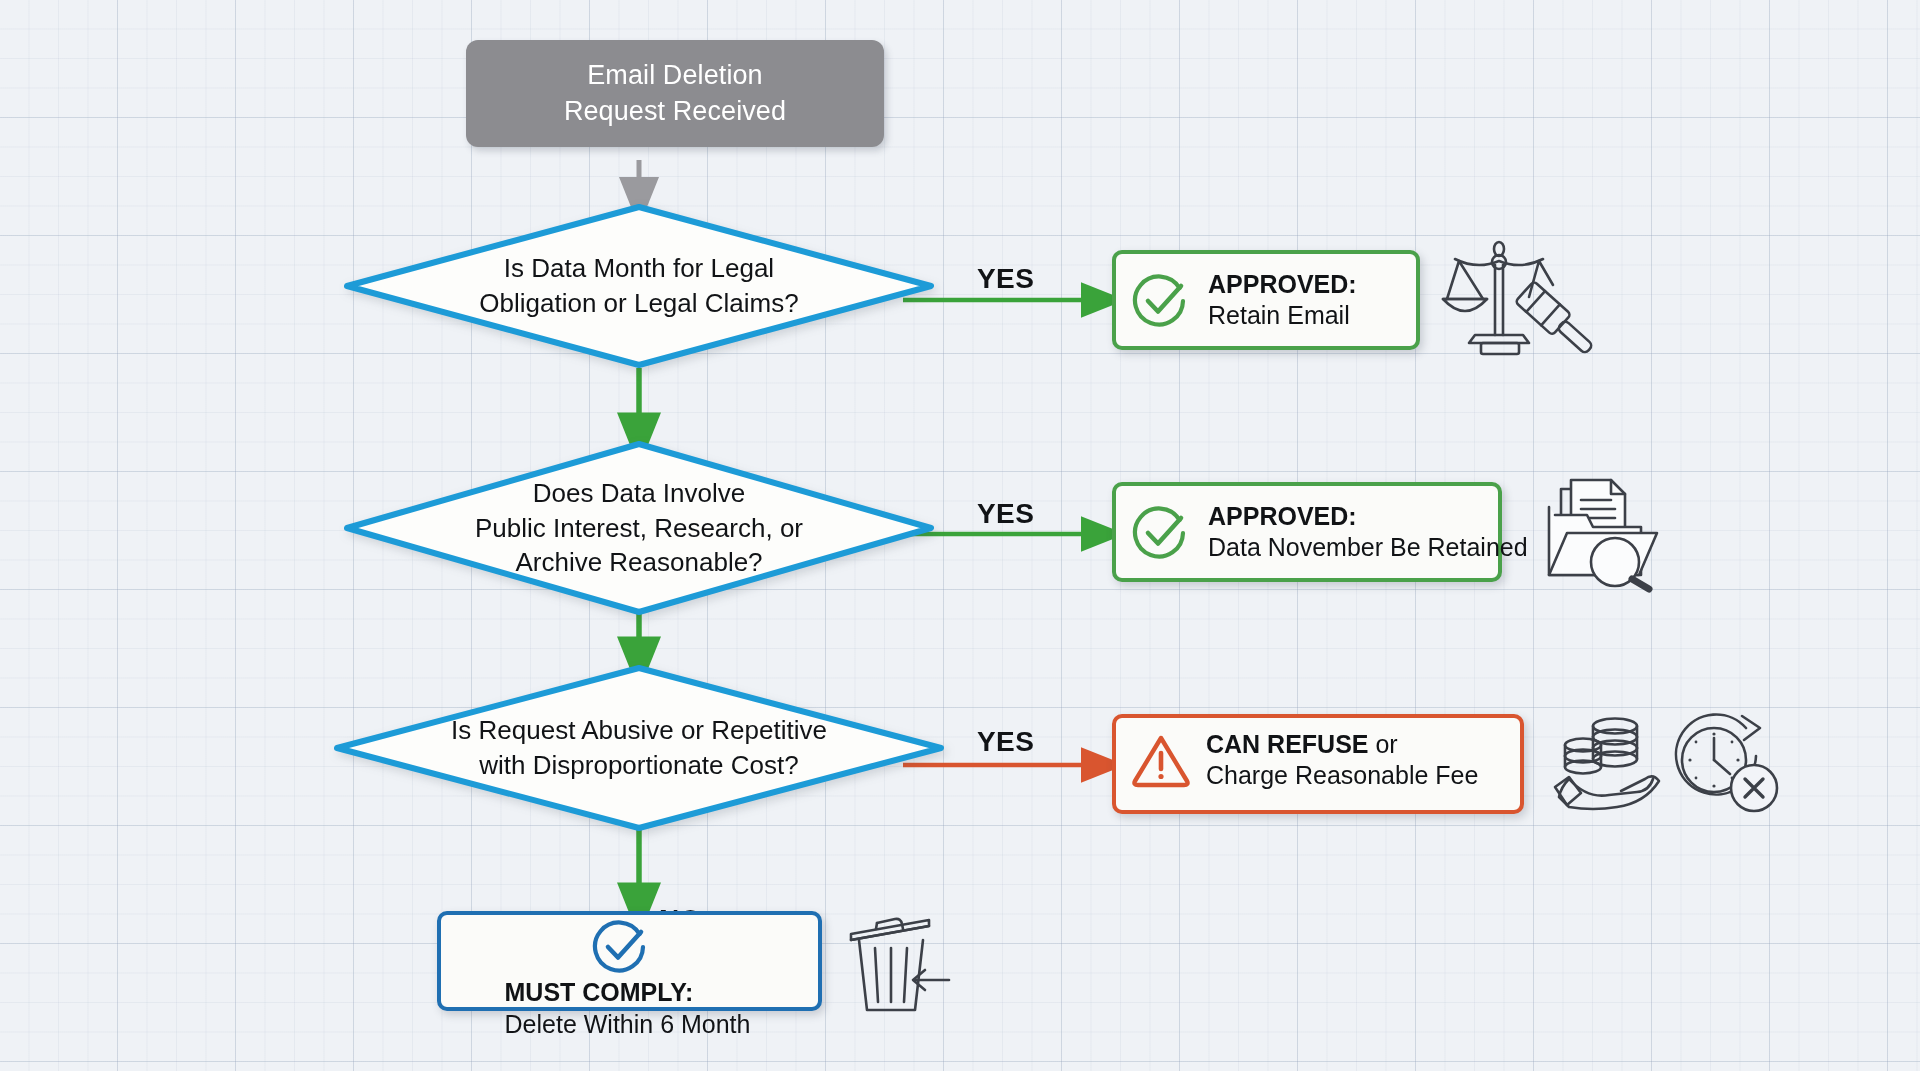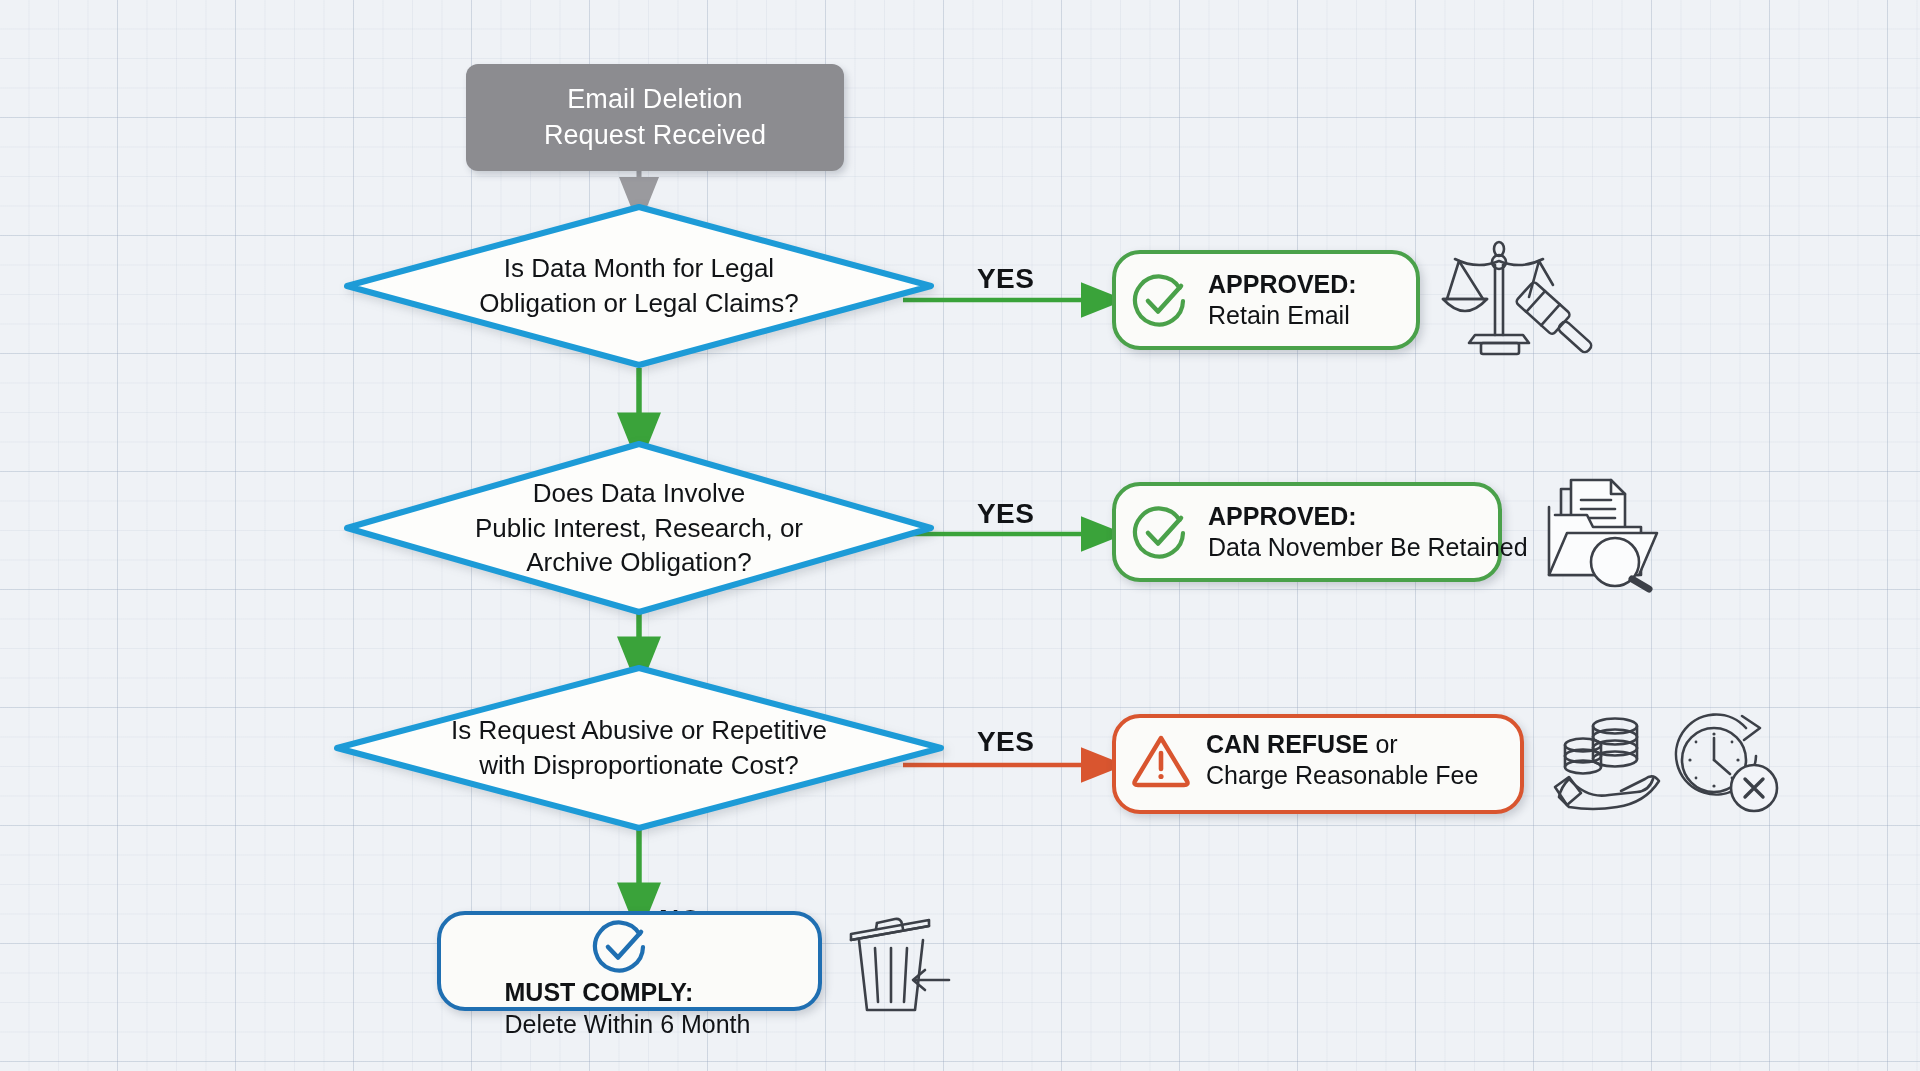--- a/index.html
+++ b/index.html
@@ -58,21 +58,21 @@
     color: #111316;
     pointer-events: none;
   }
 
   
   .outcome {
     position: absolute;
     display: flex;
     align-items: center;
     background: #fbfbf9;
-    border-radius: 28px;
+    border-radius: 10px;
     box-shadow: 3px 4px 8px rgba(60,70,85,0.22);
     box-sizing: border-box;
   }
   .outcome .icon-slot {
     flex: 0 0 auto;
     display: flex;
     align-items: center;
     justify-content: center;
   }
   .outcome .txt {
@@ -130,21 +130,21 @@
 
     <line x1="639" y1="828" x2="639" y2="911" stroke="#3aa33a" stroke-width="5.5" marker-end="url(#ah-green)"></line>
 
     <line x1="903" y1="300" x2="1104" y2="300" stroke="#3aa33a" stroke-width="4.5" marker-end="url(#ah-green)"></line>
 
     <line x1="903" y1="534" x2="1104" y2="534" stroke="#3aa33a" stroke-width="4.5" marker-end="url(#ah-green)"></line>
 
     <line x1="903" y1="765" x2="1104" y2="765" stroke="#d9552f" stroke-width="4.5" marker-end="url(#ah-orange)"></line>
   </svg>
 
-  <div class="start-node" style="left:466px; top:64px; width:378px; height:107px;">
+  <div class="start-node" style="left:466px; top:40px; width:418px; height:107px;">
     <div>
       <div>Email Deletion</div>
       <div>Request Received</div>
     </div>
   </div>
 
   <div class="diamond-wrap" style="left:343px; top:203px; width:592px; height:166px;">
     <svg width="592" height="166" viewBox="0 0 592 166">
       <polygon points="296,4 588,83 296,162 4,83" fill="#fdfdfb" stroke="#1d9bd7" stroke-width="6" stroke-linejoin="round" style="filter: drop-shadow(3px 4px 5px rgba(60,70,85,0.18));"></polygon>
     </svg>
@@ -154,21 +154,21 @@
     </div>
   </div>
 
   <div class="diamond-wrap" style="left:343px; top:440px; width:592px; height:176px;">
     <svg width="592" height="176" viewBox="0 0 592 176">
       <polygon points="296,4 588,88 296,172 4,88" fill="#fdfdfb" stroke="#1d9bd7" stroke-width="6" stroke-linejoin="round" style="filter: drop-shadow(3px 4px 5px rgba(60,70,85,0.18));"></polygon>
     </svg>
     <div class="diamond-label">
       <div>Does Data Involve</div>
       <div>Public Interest, Research, or</div>
-      <div>Archive Obligation?</div>
+      <div>Archive Reasonable?</div>
     </div>
   </div>
 
   <div class="diamond-wrap" style="left:333px; top:664px; width:612px; height:168px;">
     <svg width="612" height="168" viewBox="0 0 612 168">
       <polygon points="306,4 608,84 306,164 4,84" fill="#fdfdfb" stroke="#1d9bd7" stroke-width="6" stroke-linejoin="round" style="filter: drop-shadow(3px 4px 5px rgba(60,70,85,0.18));"></polygon>
     </svg>
     <div class="diamond-label">
       <div>Is Request Abusive or Repetitive</div>
       <div>with Disproportionate Cost?</div>

